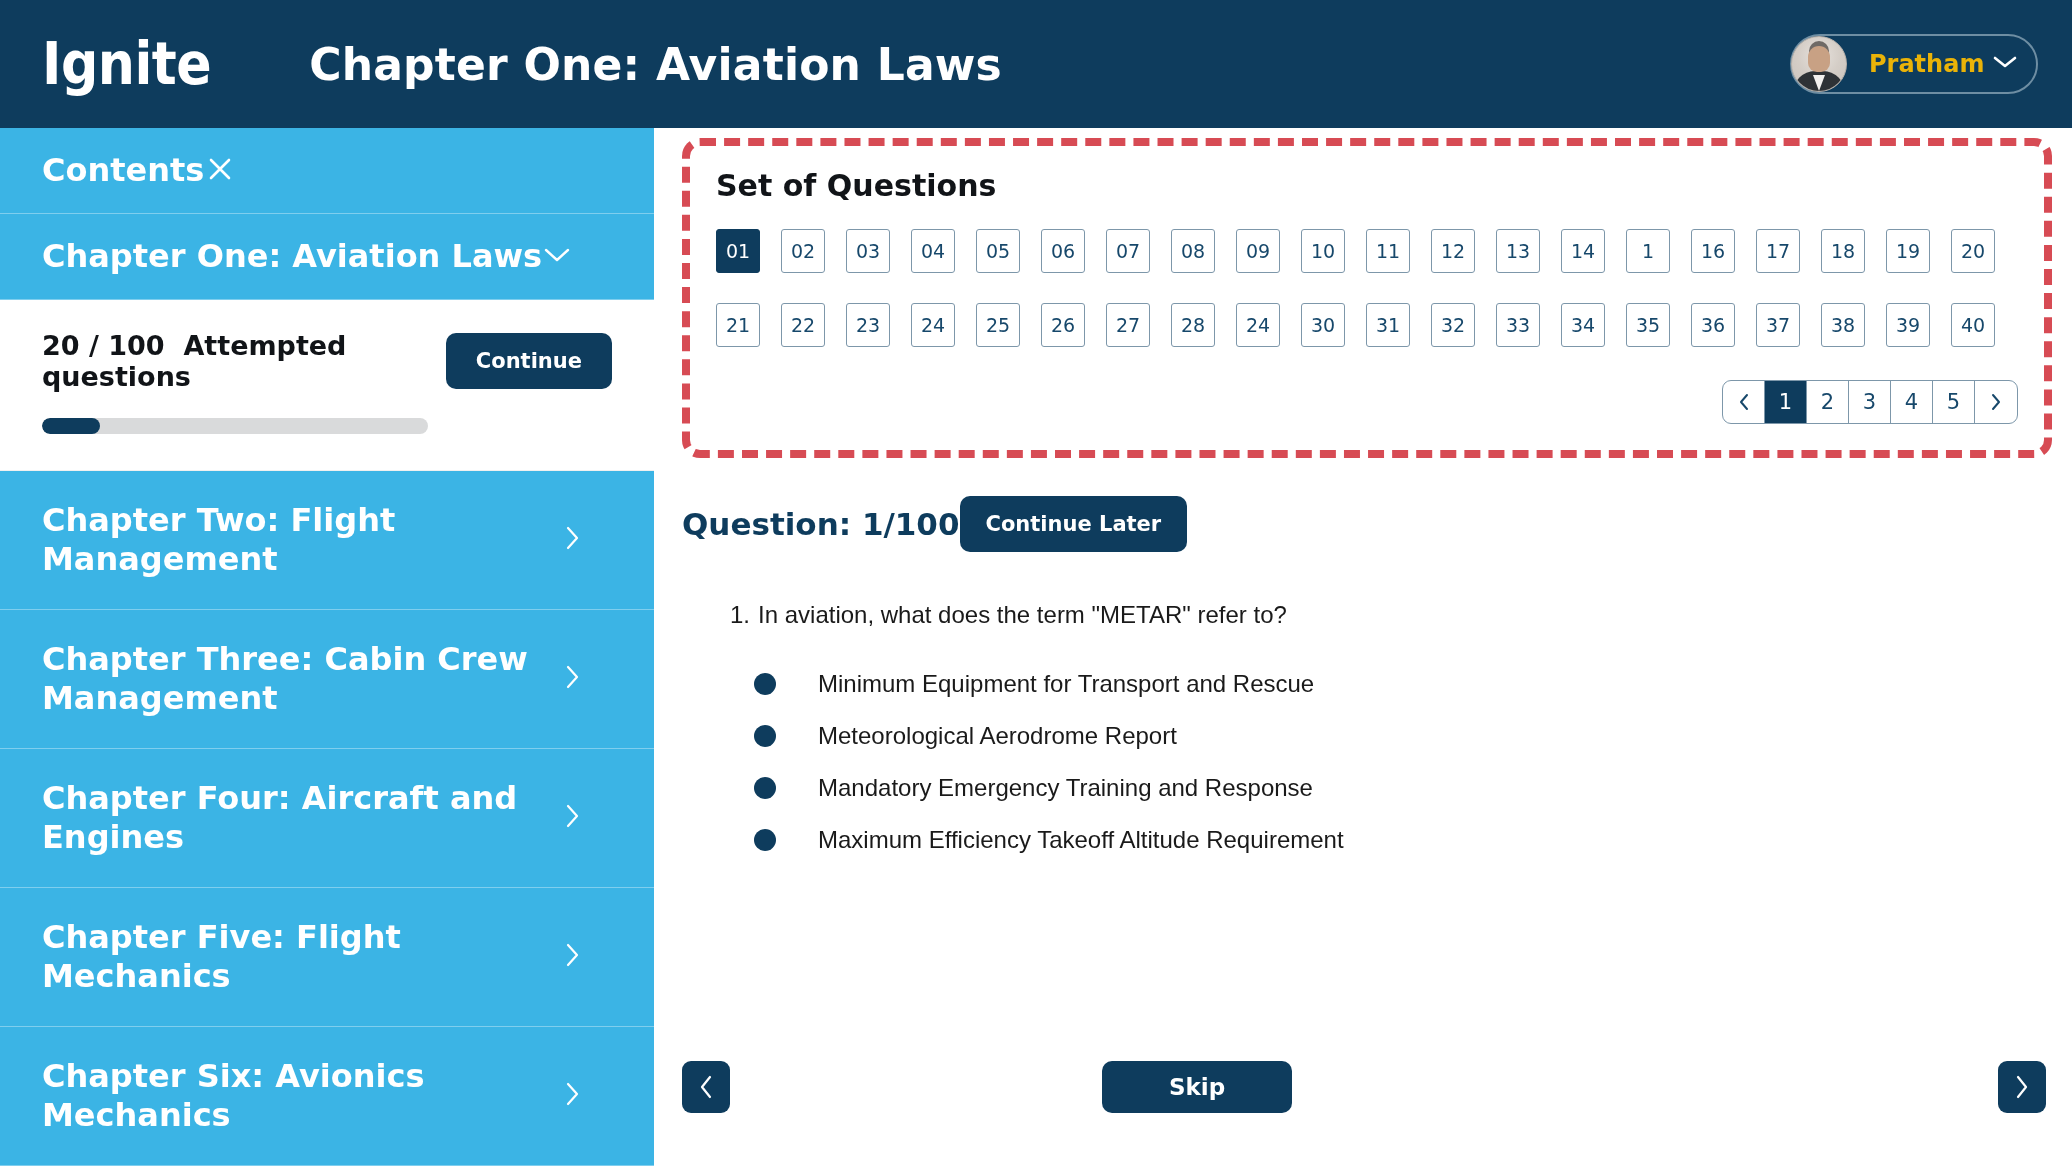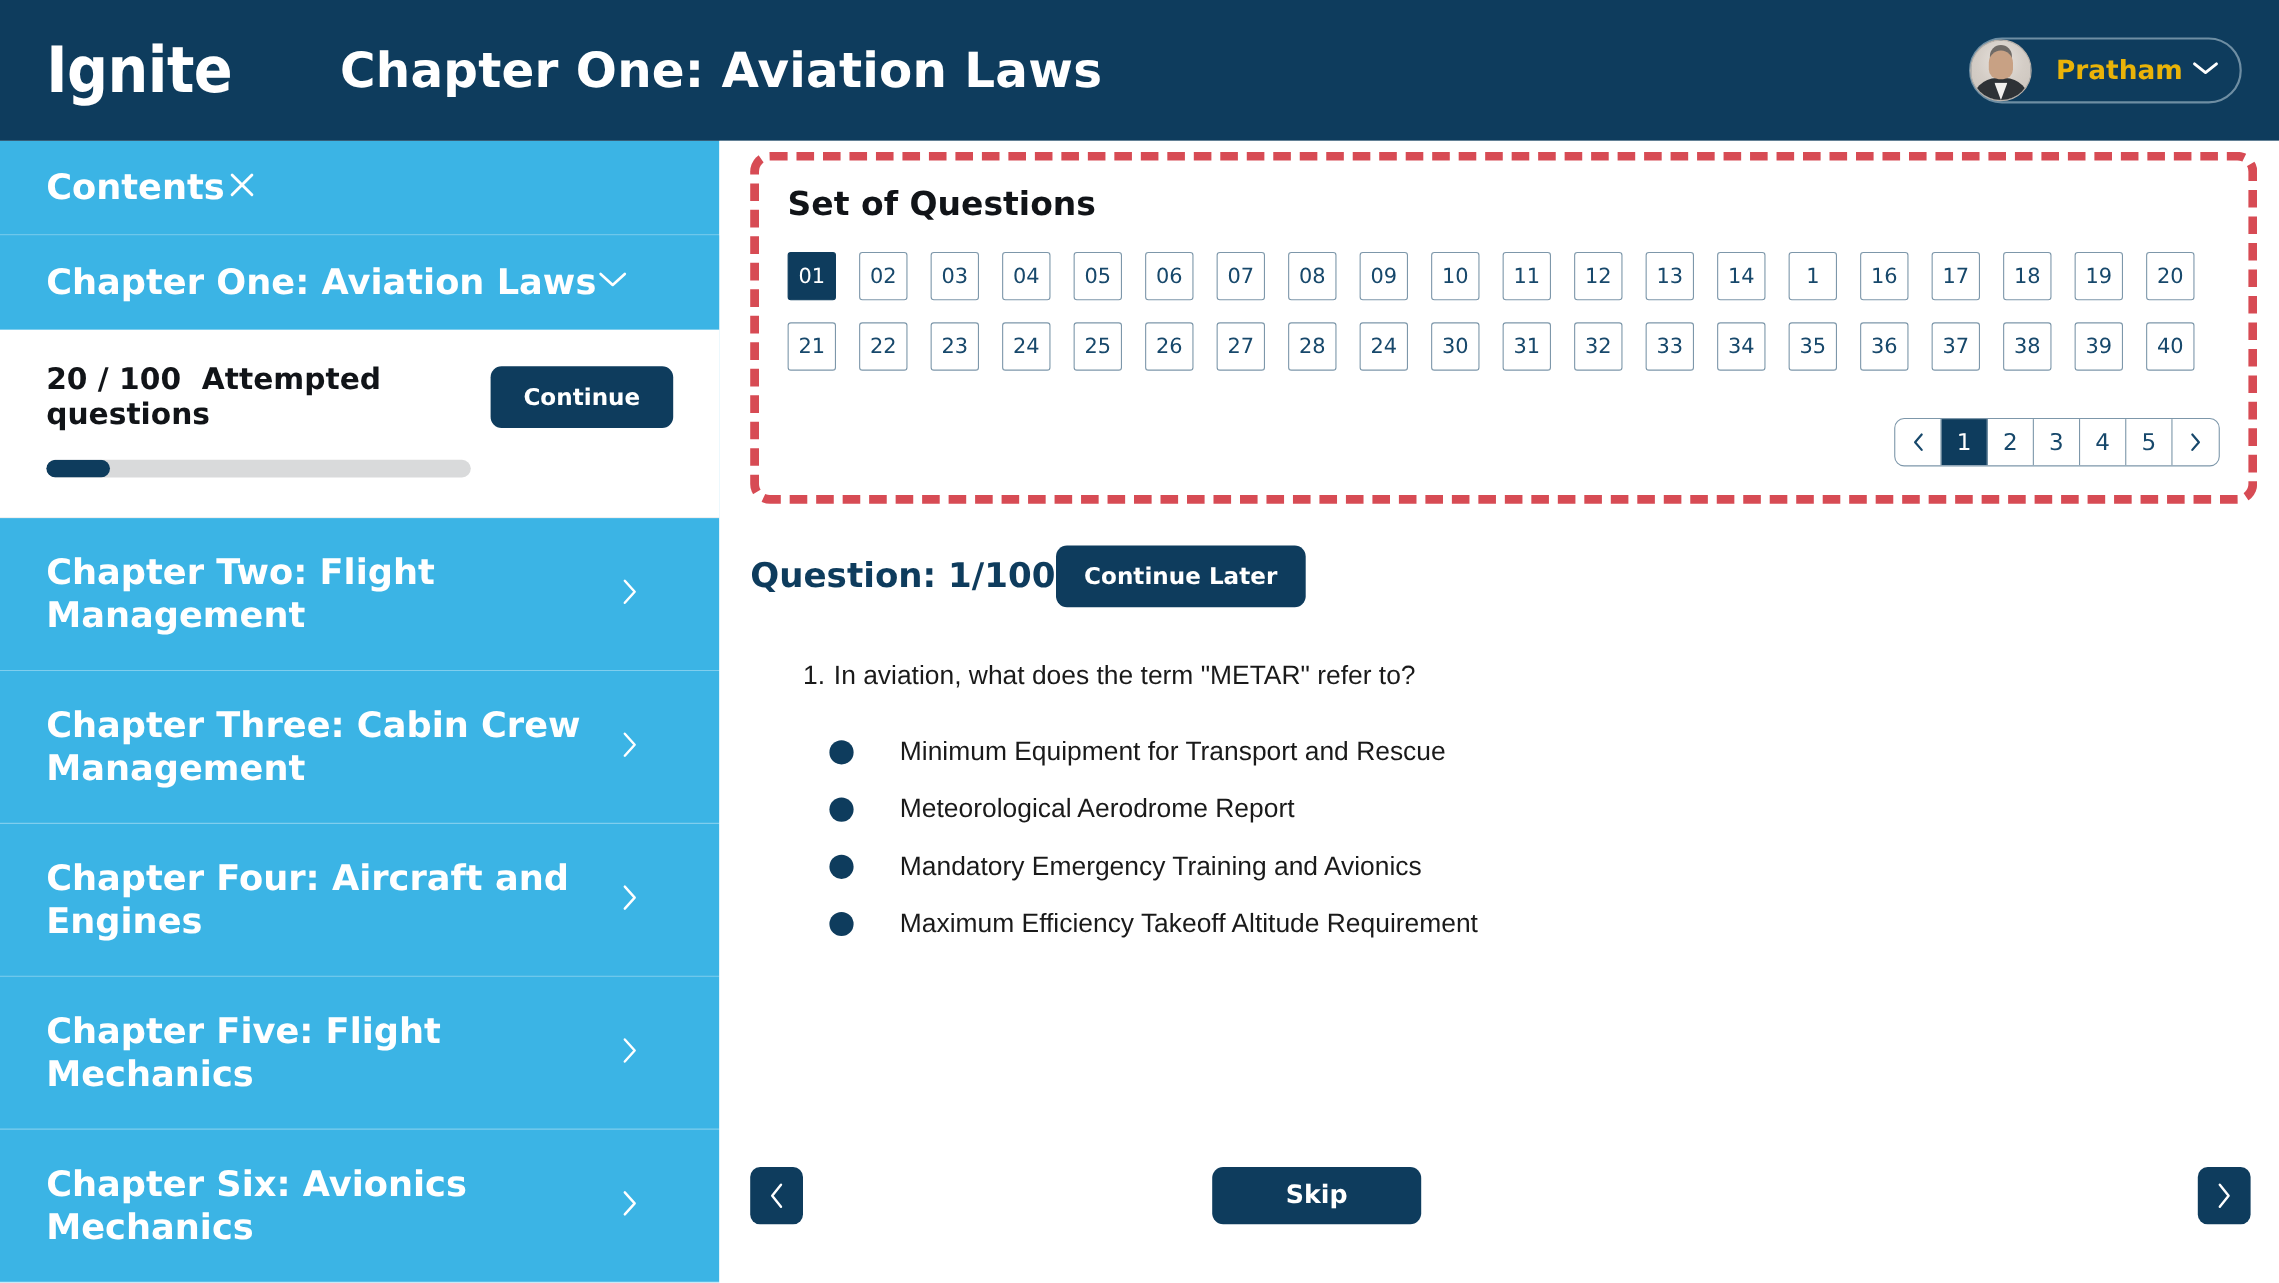--- a/index.html
+++ b/index.html
@@ -127,21 +127,21 @@
     width: 1370px; height: 320px;
     border: 8px dashed #d74b54;
     border-radius: 18px;
     padding: 22px 26px 0 26px;
   }
   .qpanel-title {
     font-size: 30px; font-weight: 700; color: #111418;
     font-family: "DejaVu Sans", sans-serif;
     margin-bottom: 26px;
   }
-  .qgrid { display: flex; flex-direction: column; gap: 20px; }
+  .qgrid { display: flex; flex-direction: column; gap: 30px; }
   .qrow { display: flex; gap: 21px; }
   .qbox {
     width: 44px; height: 44px; flex: 0 0 44px;
     border: 1px solid #7d97aa; border-radius: 3px;
     display: flex; align-items: center; justify-content: center;
     font-size: 19px; color: #17486b; background: #fff;
     cursor: pointer; font-family: "DejaVu Sans", sans-serif;
   }
   .qbox.sel { background: #0e3c5d; color: #ffffff; border-color: #0e3c5d; }
 
@@ -377,21 +377,21 @@
           <div class="opt">
             <span class="bullet"></span>
             <span class="opt-label">Minimum Equipment for Transport and Rescue</span>
           </div>
           <div class="opt">
             <span class="bullet"></span>
             <span class="opt-label"> Meteorological Aerodrome Report</span>
           </div>
           <div class="opt">
             <span class="bullet"></span>
-            <span class="opt-label">Mandatory Emergency Training and Avionics</span>
+            <span class="opt-label">Mandatory Emergency Training and Response</span>
           </div>
           <div class="opt">
             <span class="bullet"></span>
             <span class="opt-label">Maximum Efficiency Takeoff Altitude Requirement</span>
           </div>
         </div>
 
       <button class="navbtn prev">
         <svg width="18" height="26" viewBox="0 0 18 26">
             <path d="M13 3 L5 13 L13 23" stroke="#ffffff" stroke-width="2.2" fill="none" stroke-linecap="round" stroke-linejoin="round"></path>

